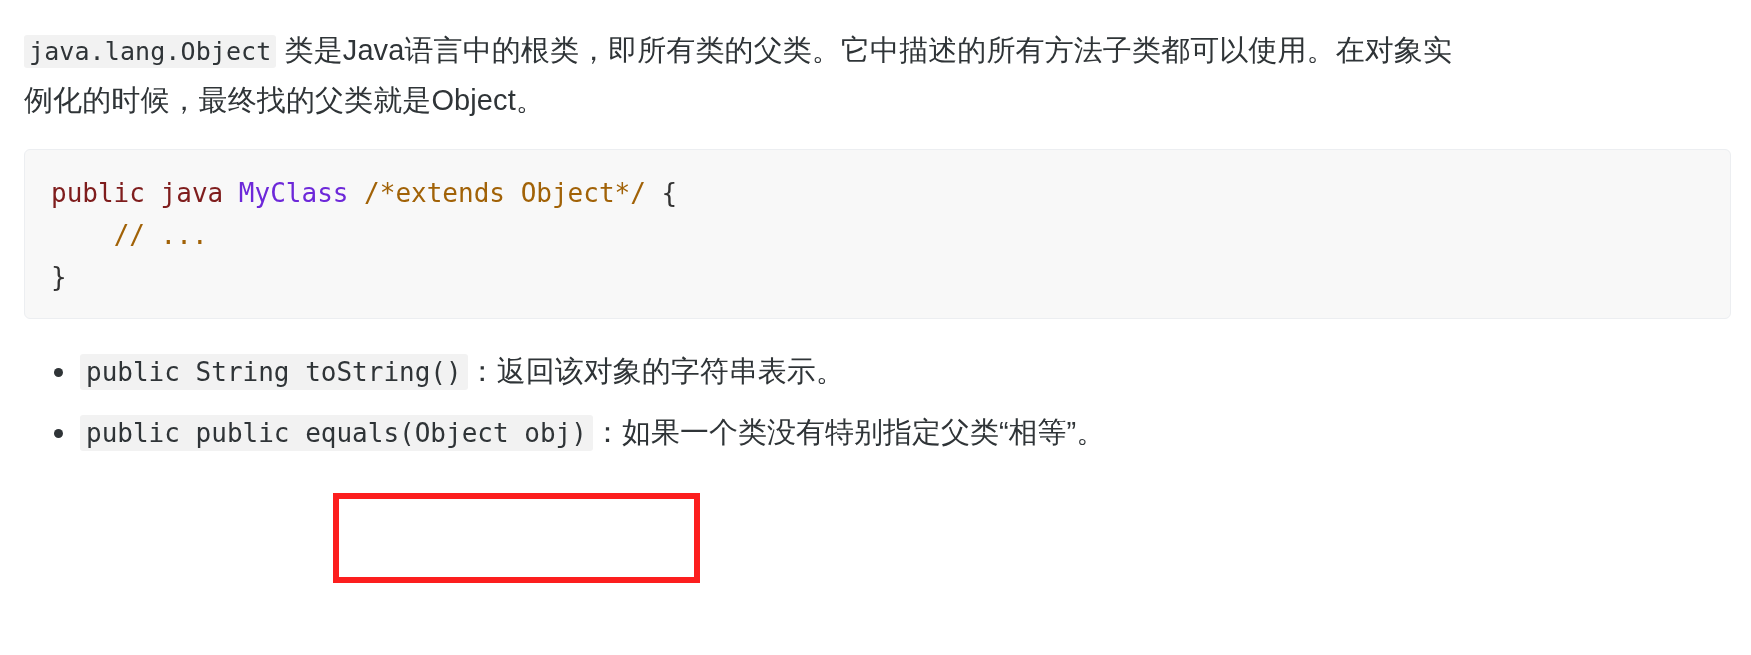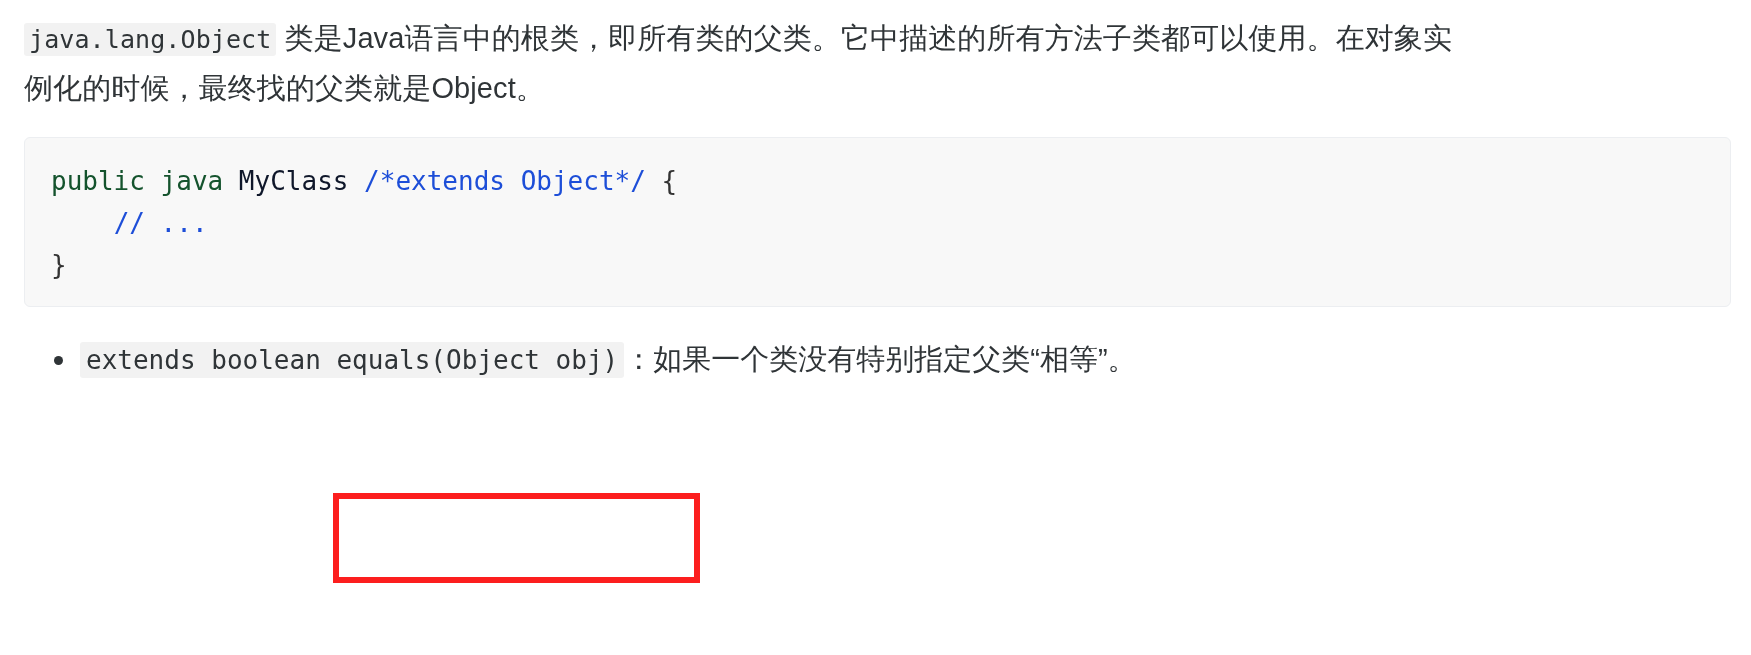--- a/index.html
+++ b/index.html
@@ -11,21 +11,21 @@
     width: 1751px;
     height: 655px;
     font-family: "Liberation Sans", sans-serif;
     color: #252b3a;
     position: relative;
     overflow: hidden;
   }
 
   .doc {
     position: relative;
-    padding: 0 24px;
+    padding: 12px 24px;
     box-sizing: border-box;
     width: 1440px;
   }
 
   p.para {
     margin: 0;
     font-size: 29px;
     line-height: 49px;
     color: #2f3437;
     letter-spacing: 0.1px;
@@ -69,23 +69,23 @@
     font-family: "DejaVu Sans Mono", "Liberation Mono", monospace;
     font-size: 26px;
     line-height: 42px;
     white-space: pre;
     overflow: hidden;
     color: #333333;
     box-sizing: border-box;
     width: 1707px;
   }
 
-  .tok-kw   { color: #14532d; }
-  .tok-type { color: #0f172a; }
-  .tok-cmt  { color: #1d4ed8; }
+  .tok-kw   { color: #7f1d1d; }
+  .tok-type { color: #6d28d9; }
+  .tok-cmt  { color: #a16207; }
   .tok-pun  { color: #333333; }
 
   ul.methods {
     margin: 22px 0 0 0;
     padding: 0 0 0 56px;
     list-style: none;
   }
   ul.methods li {
     position: relative;
     font-size: 29px;
@@ -128,18 +128,19 @@
 
   <p class="para para-1"><code class="inline">java.lang.Object</code><span> 类是Java语言中的根类，即所有类的父类。它中描述的所有方法子类都可以使用。在对象实例化的时候，最终找的父类就是Object。</span></p>
 
 
   <pre class="codeblock"><code><span class="tok-kw">public</span> <span class="tok-kw">java</span> <span class="tok-type">MyClass</span> <span class="tok-cmt">/*extends Object*/</span> <span class="tok-pun">{</span>
     <span class="tok-cmt">// ...</span>
 <span class="tok-pun">}</span></code></pre>
 
 
   <ul class="methods">
-    <li><span class="sig">extends boolean equals(Object obj)</span><span>：如果一个类没有特别指定父类“相等”。</span></li>
+    <li><span class="sig">public String toString()</span><span>：返回该对象的字符串表示。</span></li>
+    <li><span class="sig">public public equals(Object obj)</span><span>：如果一个类没有特别指定父类“相等”。</span></li>
   </ul>
 
 </div>
 
 <div class="anno-box" style="left: 333px; top: 493px; width: 367px; height: 90px; border-color: rgb(252, 30, 30); border-width: 6px;"></div>
 
 </body></html>

